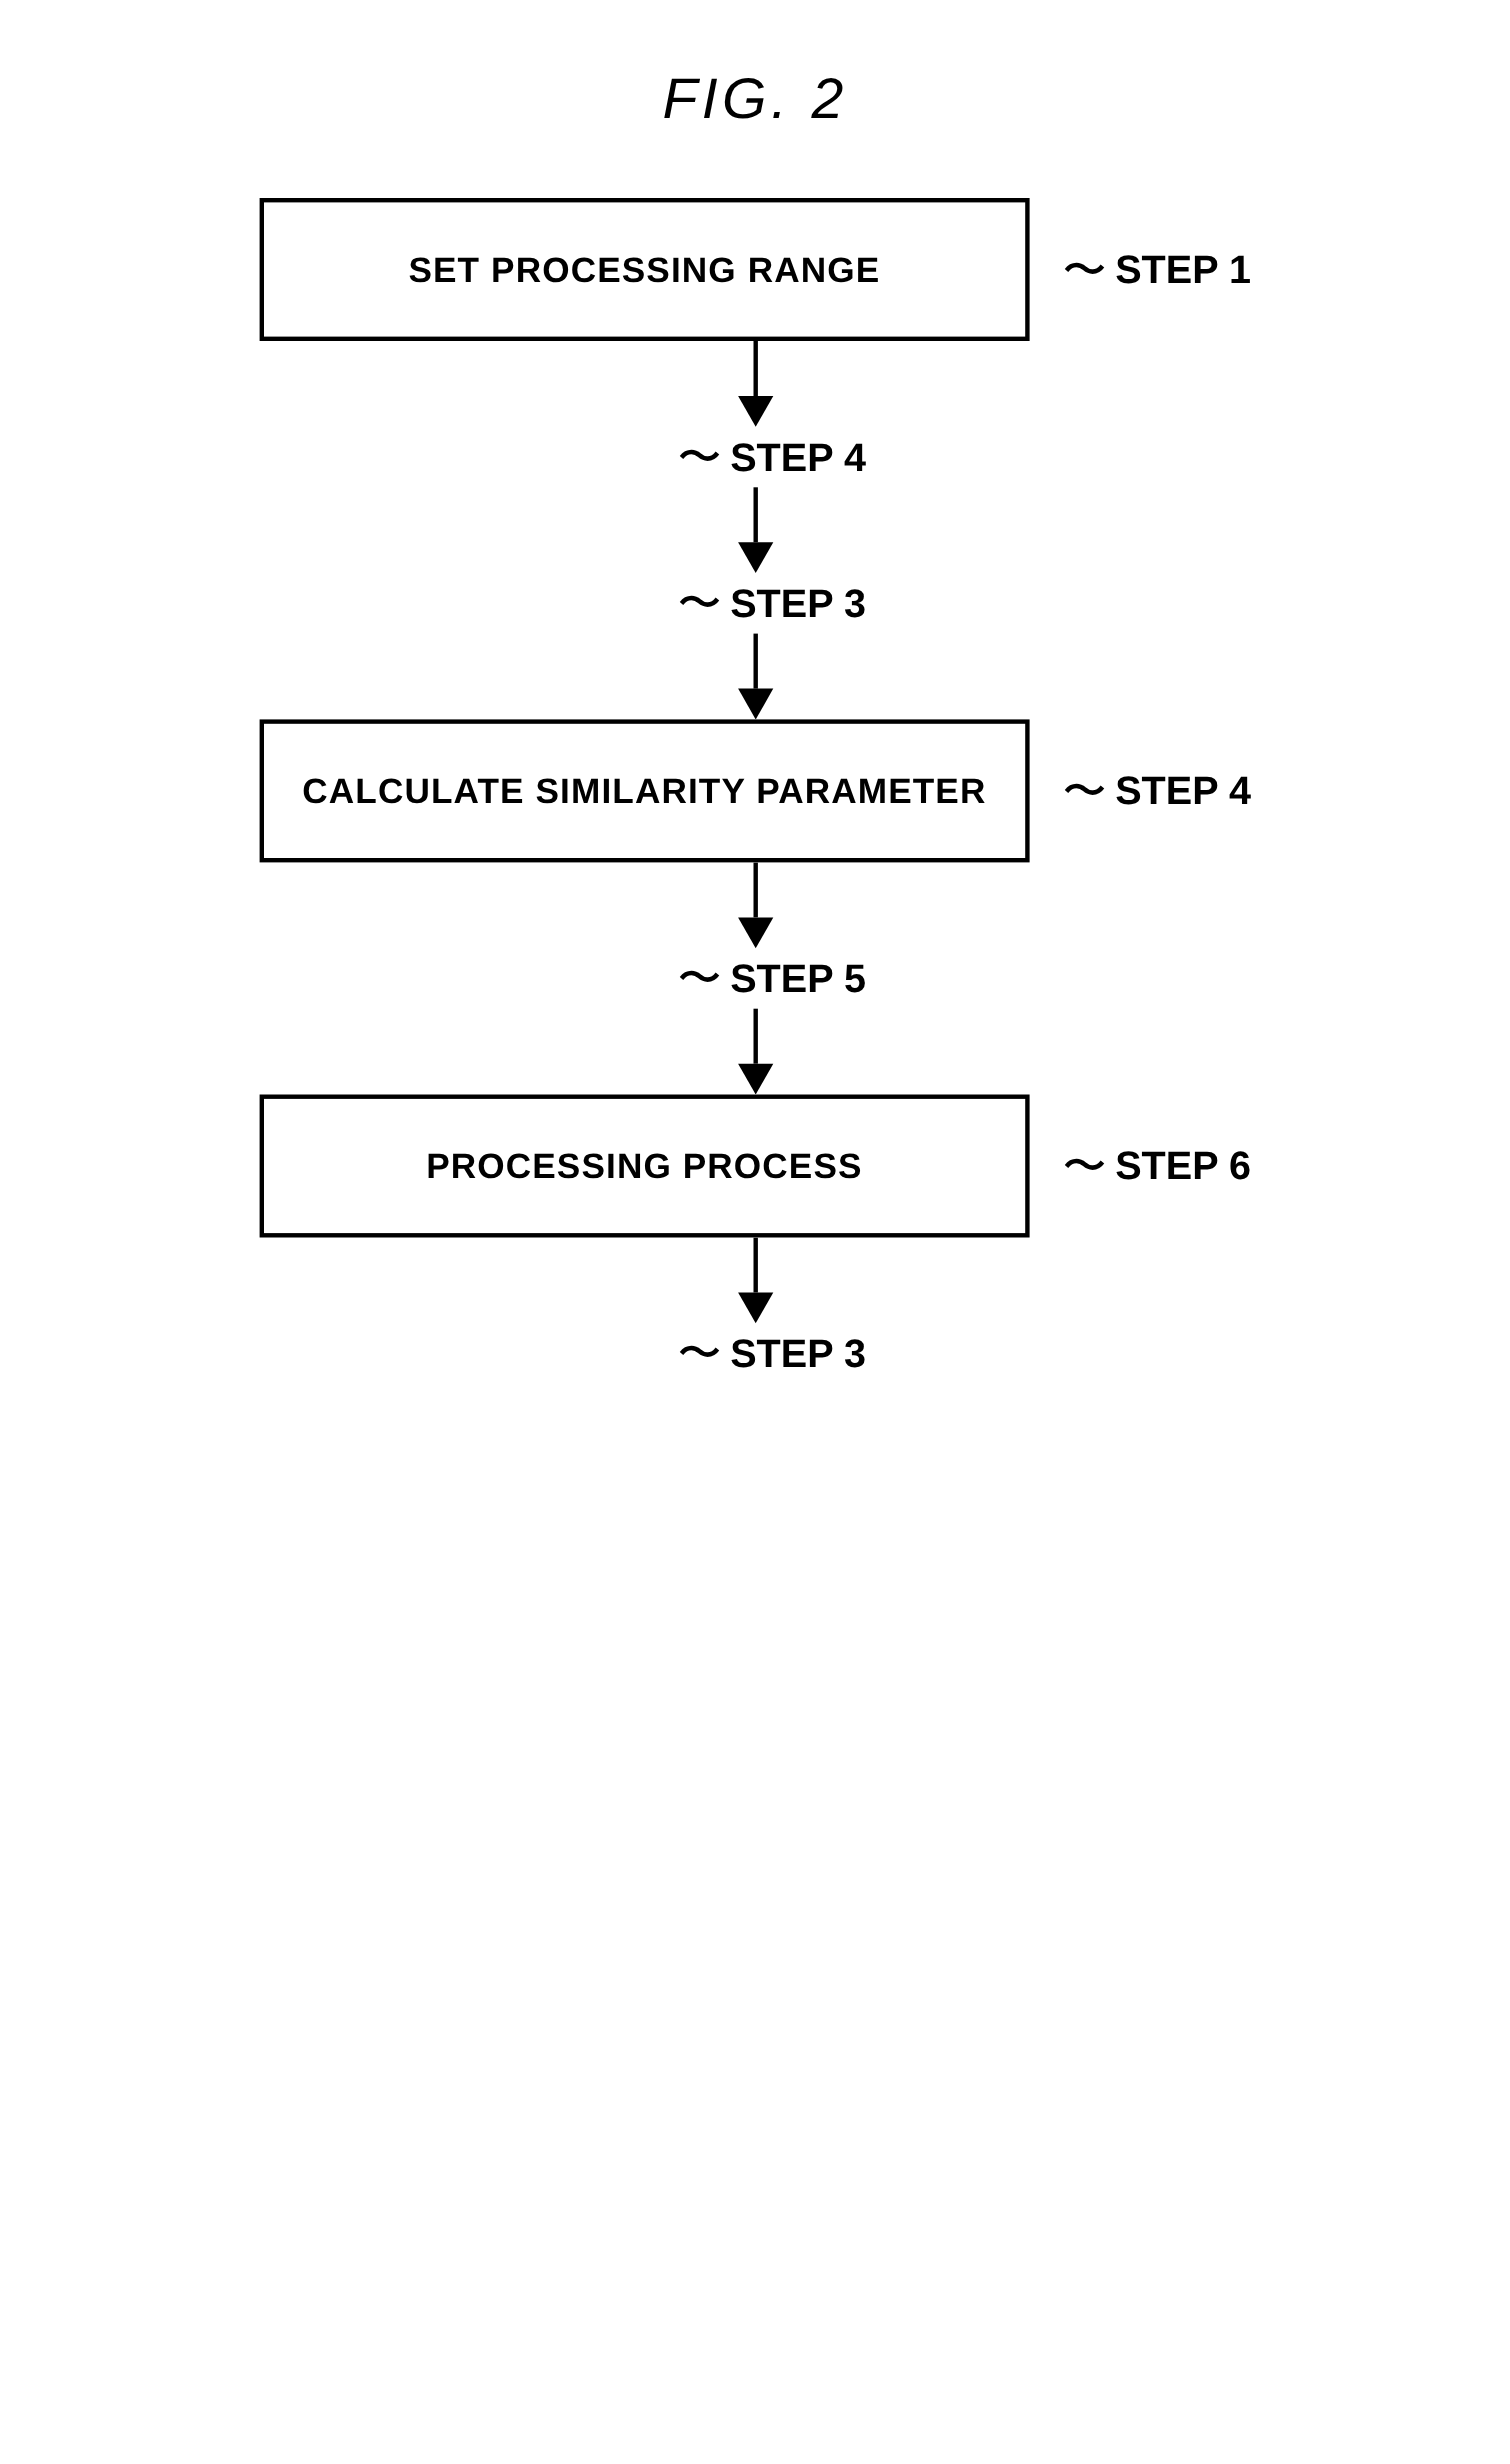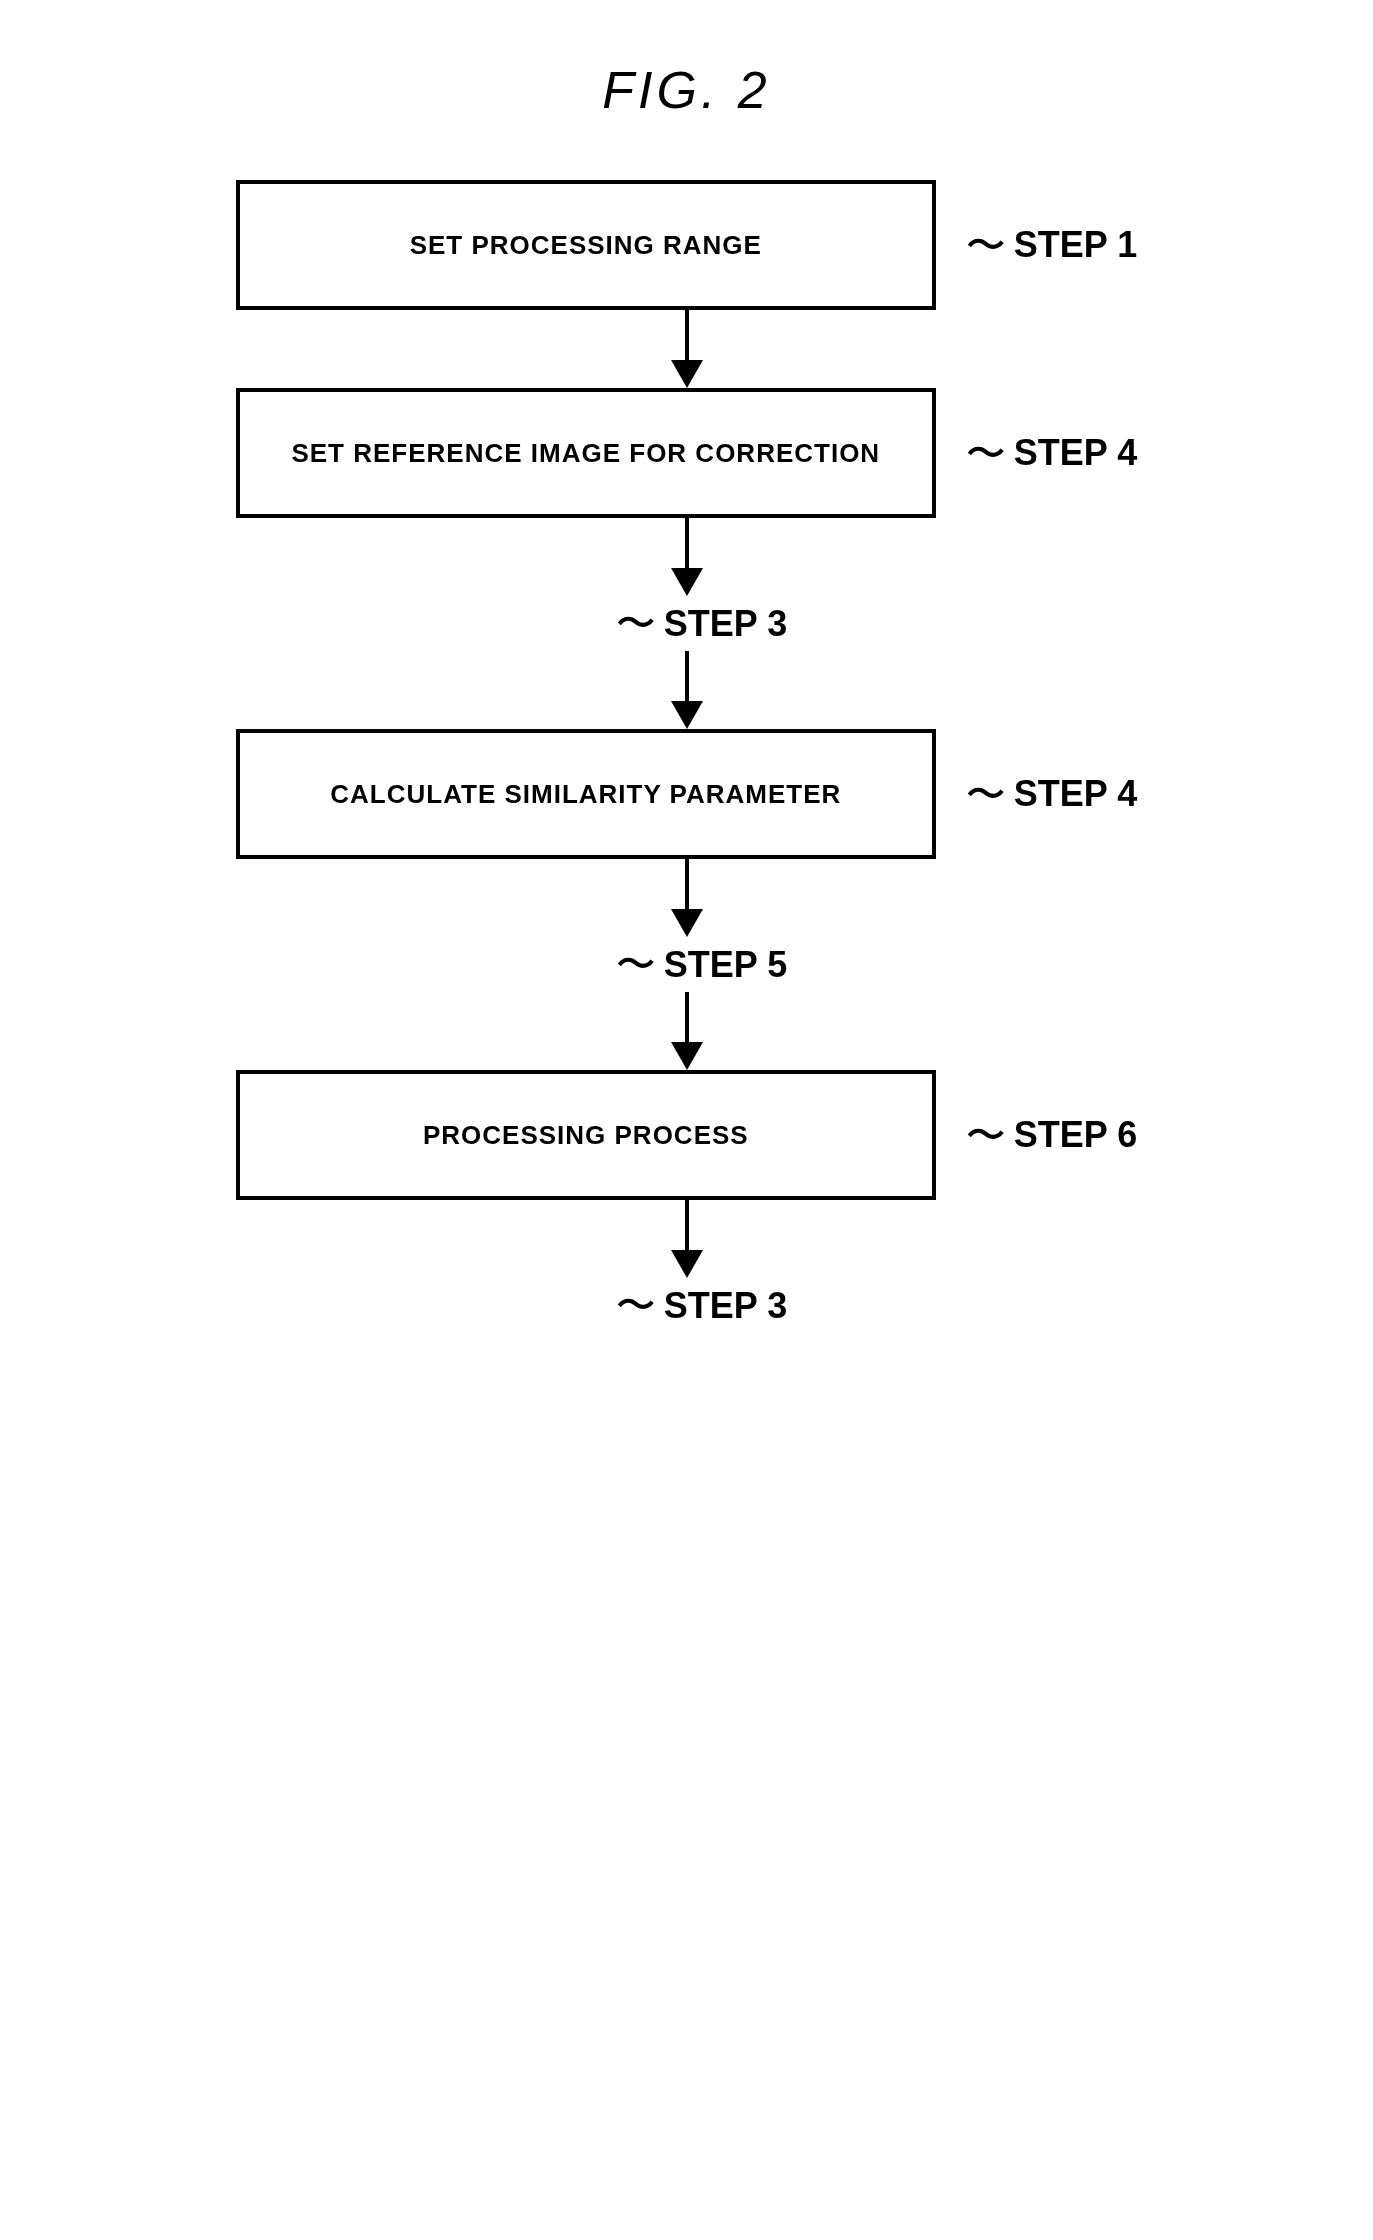--- a/index.html
+++ b/index.html
@@ -43,21 +43,21 @@
     }
 
     .box {
       border: 4px solid #000;
       width: 700px;
       min-height: 130px;
       display: flex;
       align-items: center;
       justify-content: center;
       text-align: center;
-      font-size: 26px;
+      font-size: 32px;
       font-weight: bold;
       letter-spacing: 1px;
       padding: 20px 30px;
       background: #fff;
       line-height: 1.25;
     }
 
     .step-label {
       font-size: 36px;
       font-weight: bold;
@@ -105,21 +105,20 @@
       <span>STEP 1</span>
     </div>
   </div>
 
   <div class="arrow-connector">
     <div class="arrow-line"></div>
     <div class="arrow"></div>
   </div>
 
   <div class="step-row">
-    <div class="box">SET REFERENCE IMAGE FOR CORRECTION</div>
     <div class="step-label">
       <span style="font-size:40px; font-weight:normal;">〜</span>
       <span>STEP 4</span>
     </div>
   </div>
 
   <div class="arrow-connector">
     <div class="arrow-line"></div>
     <div class="arrow"></div>
   </div>

